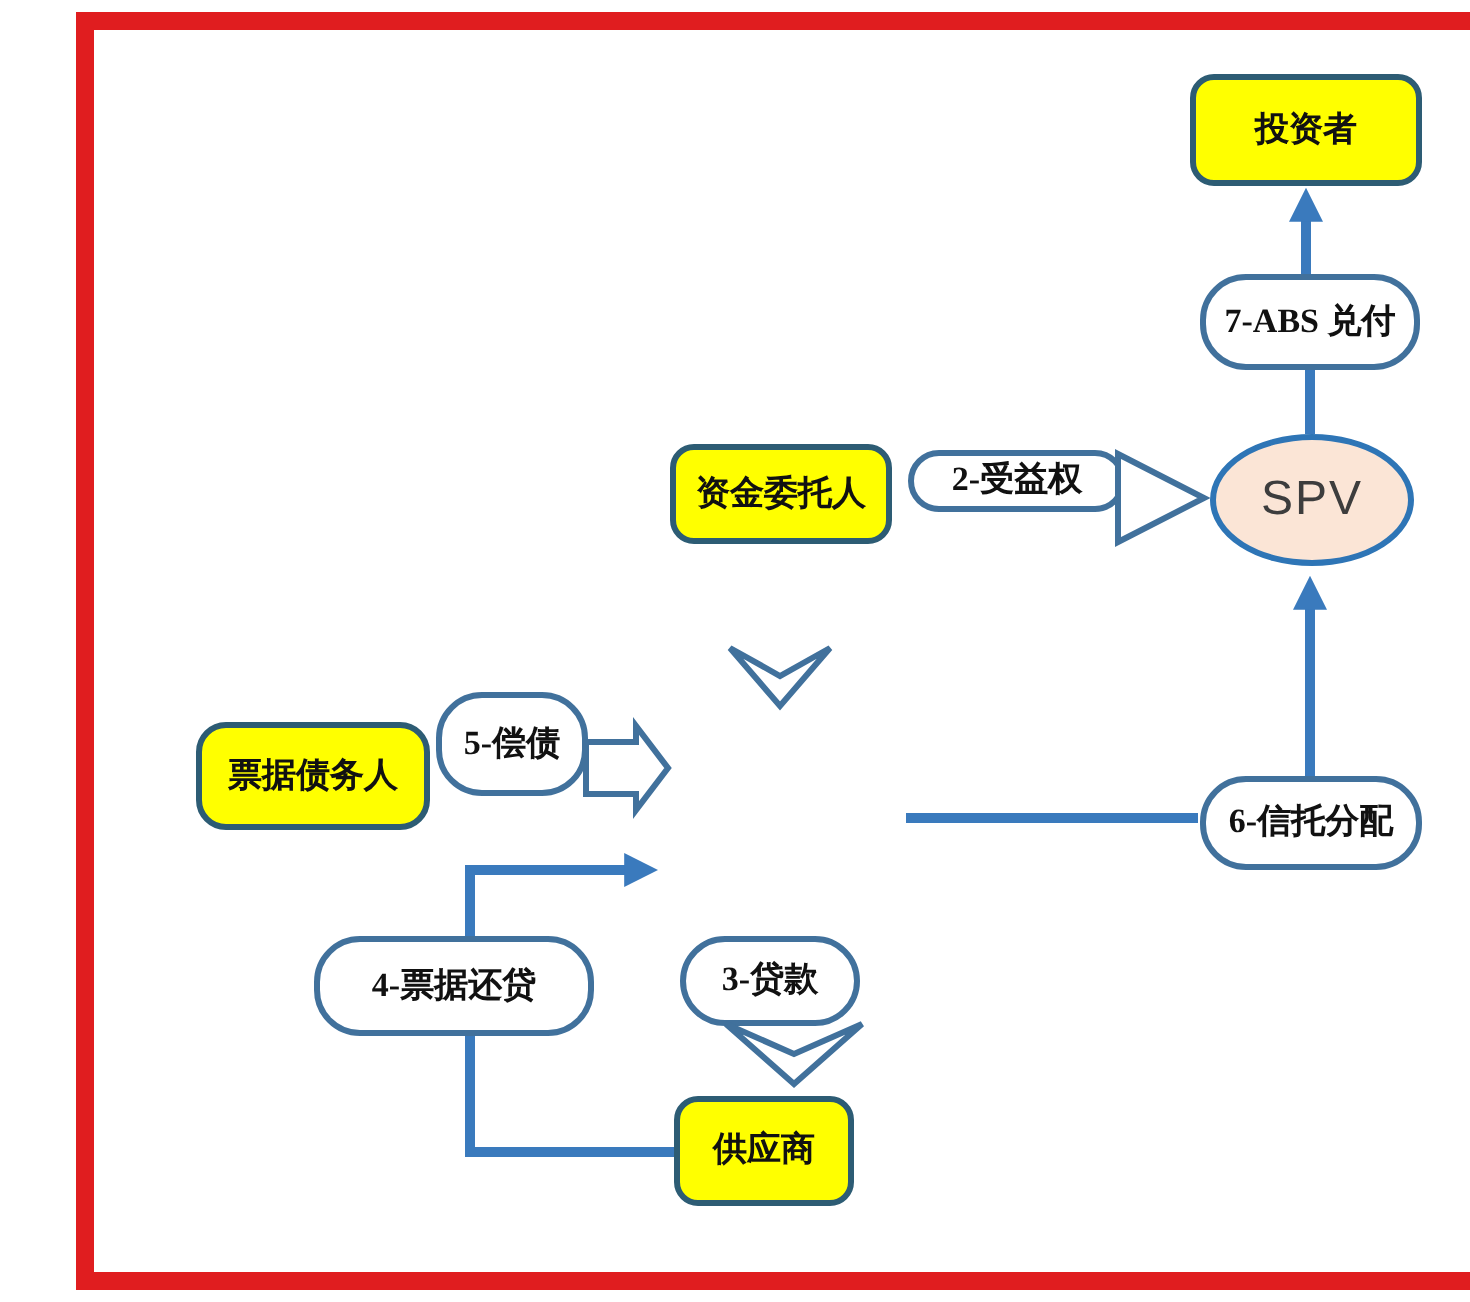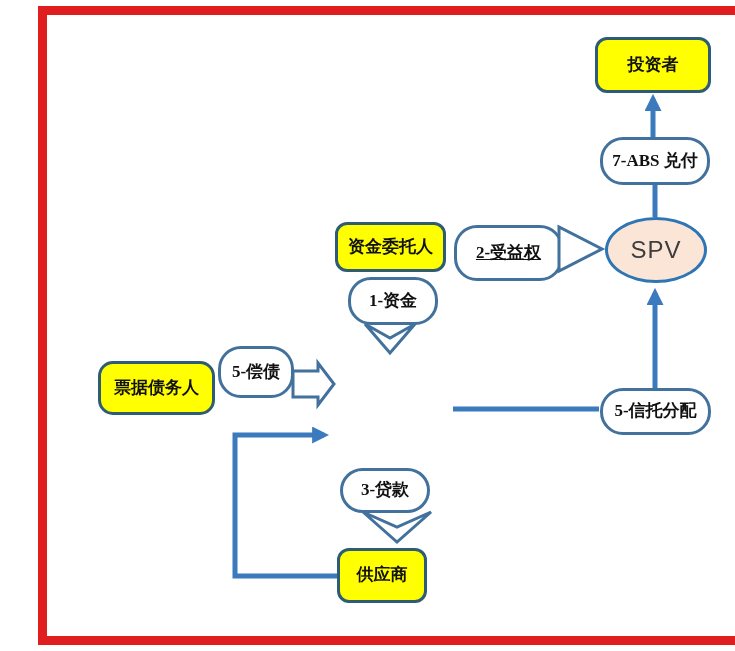--- a/index.html
+++ b/index.html
@@ -24,21 +24,21 @@
   .ellipse {
     background:#fbe5d6; border:3px solid #2e75b6; border-radius:50%;
     font-family:"Liberation Sans","DejaVu Sans",sans-serif; font-weight:normal;
     font-size:24px; color:#3d3d3d; letter-spacing:1px;
   }
   
   .pos-investor          { left:563px; top:37px;  width:116px; height:56px; }
   .pos-abs-payment       { left:568px; top:137px; width:110px; height:48px; }
   .pos-spv               { left:573px; top:217px; width:102px; height:66px; }
   .pos-fund-principal    { left:303px; top:222px; width:111px; height:50px; }
-  .pos-beneficiary-right { left:422px; top:225px; width:109px; height:56px;text-decoration:underline; }
+  .pos-beneficiary-right { left:422px; top:225px; width:109px; height:31px; }
   .pos-fund              { left:316px; top:277px; width:90px;  height:48px; }
   .pos-fund-trust        { left:305px; top:358px; width:116px; height:104px; }
   .pos-note-debtor       { left:66px;  top:361px; width:117px; height:54px;border-radius:15px; }
   .pos-repay-debt        { left:186px; top:346px; width:76px;  height:52px; }
   .pos-trust-distribution{ left:568px; top:388px; width:111px; height:47px; }
   .pos-note-repay-loan   { left:125px; top:468px; width:140px; height:50px; }
   .pos-loan              { left:308px; top:468px; width:90px;  height:45px; }
   .pos-supplier          { left:305px; top:548px; width:90px; height:55px; }
 </style>
 </head>
@@ -64,29 +64,29 @@
   <div class="node yellow pos-investor">投资者</div>
 
   <div class="node white pos-abs-payment">7-ABS 兑付</div>
 
   <div class="node yellow pos-fund-principal">资金委托人</div>
 
   <div class="node ellipse pos-spv">SPV</div>
 
   <div class="node white pos-beneficiary-right">2-受益权</div>
 
-  <div class="node white pos-fund">1-资金</div>
 
 
   <div class="node yellow pos-note-debtor">票据债务人</div>
 
   <div class="node white pos-repay-debt">5-偿债</div>
 
-  <div class="node white pos-trust-distribution">5-信托分配</div>
+  <div class="node white pos-trust-distribution">6-信托分配</div>
 
+  <div class="node white pos-note-repay-loan">4-票据还贷</div>
 
   <div class="node white pos-loan">3-贷款</div>
 
   <div class="node yellow pos-supplier">供应商</div>
 
   <svg class="layer top" width="735" height="651" viewBox="0 0 735 651">
     <path d="M527,227 L527,271 L570,249 Z" fill="#ffffff" stroke="#41719c" stroke-width="3"></path>
     <path d="M333,324 L358,338 L383,324 L358,353 Z" fill="#ffffff" stroke="#41719c" stroke-width="3"></path>
     <path d="M331,512 L365,527 L399,512 L365,542 Z" fill="#ffffff" stroke="#41719c" stroke-width="3"></path>
     <path d="M261,371 L286,371 L286,363 L302,384 L286,405 L286,397 L261,397 Z" fill="#ffffff" stroke="#41719c" stroke-width="3"></path>

